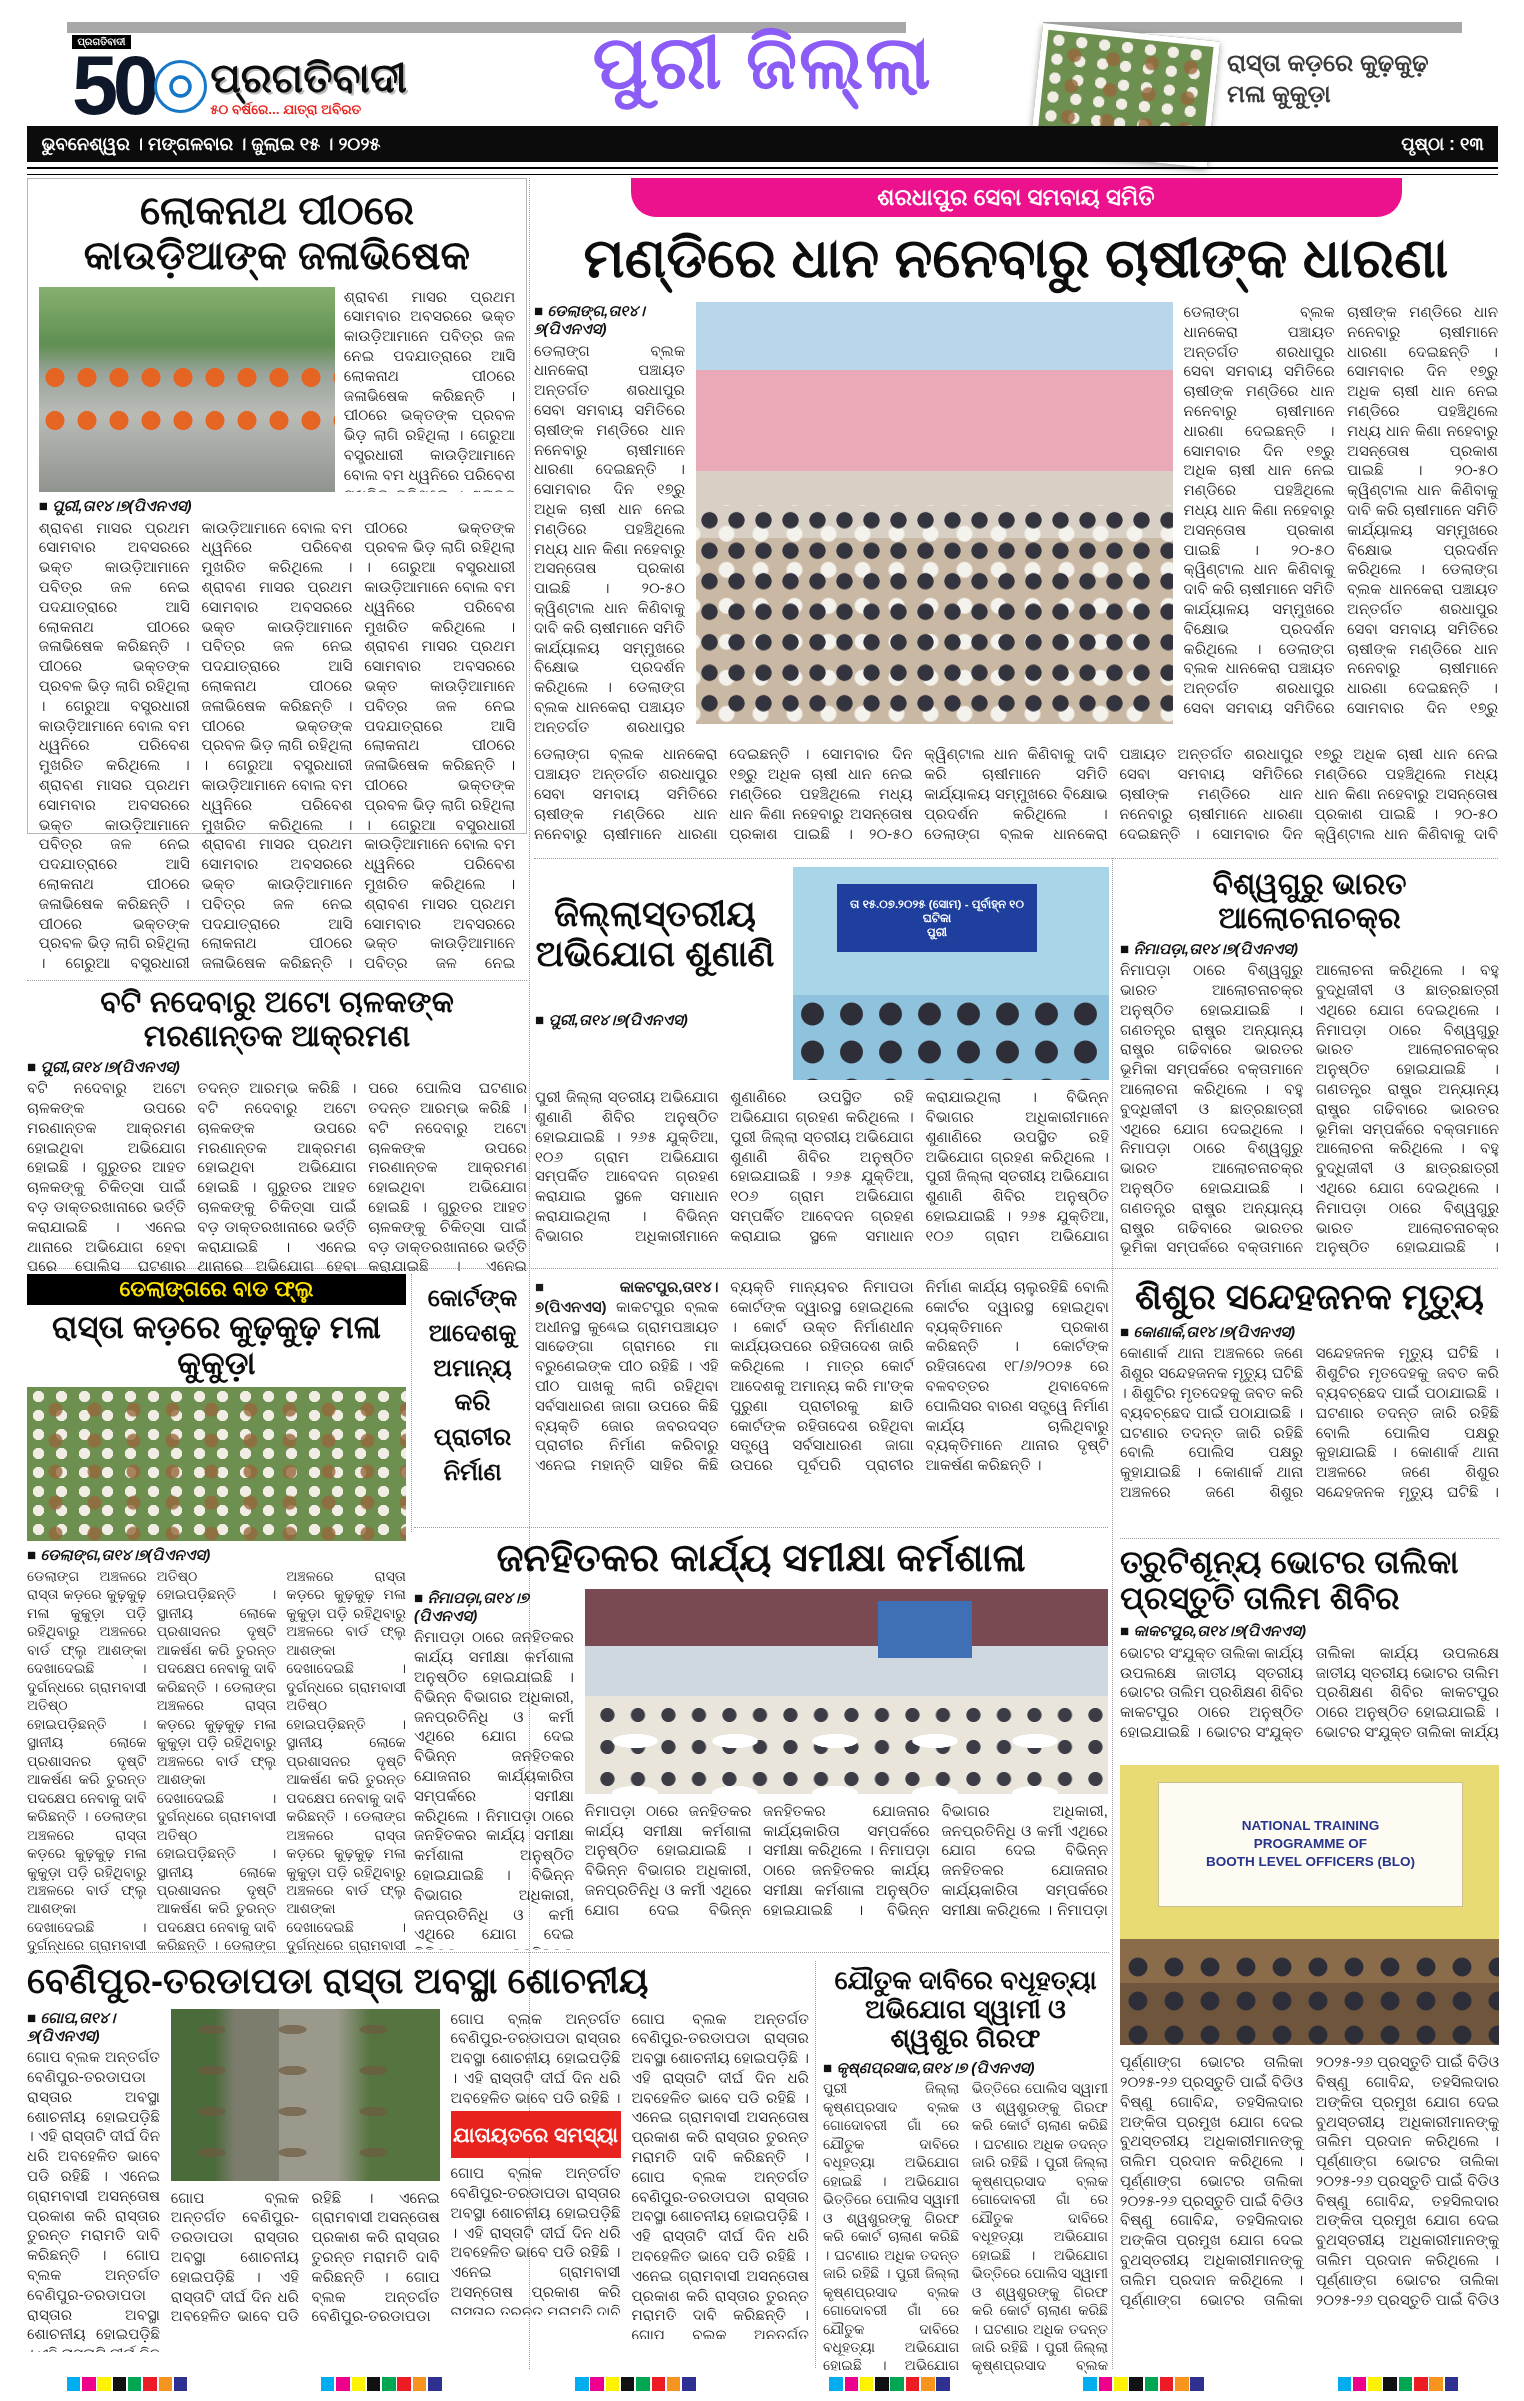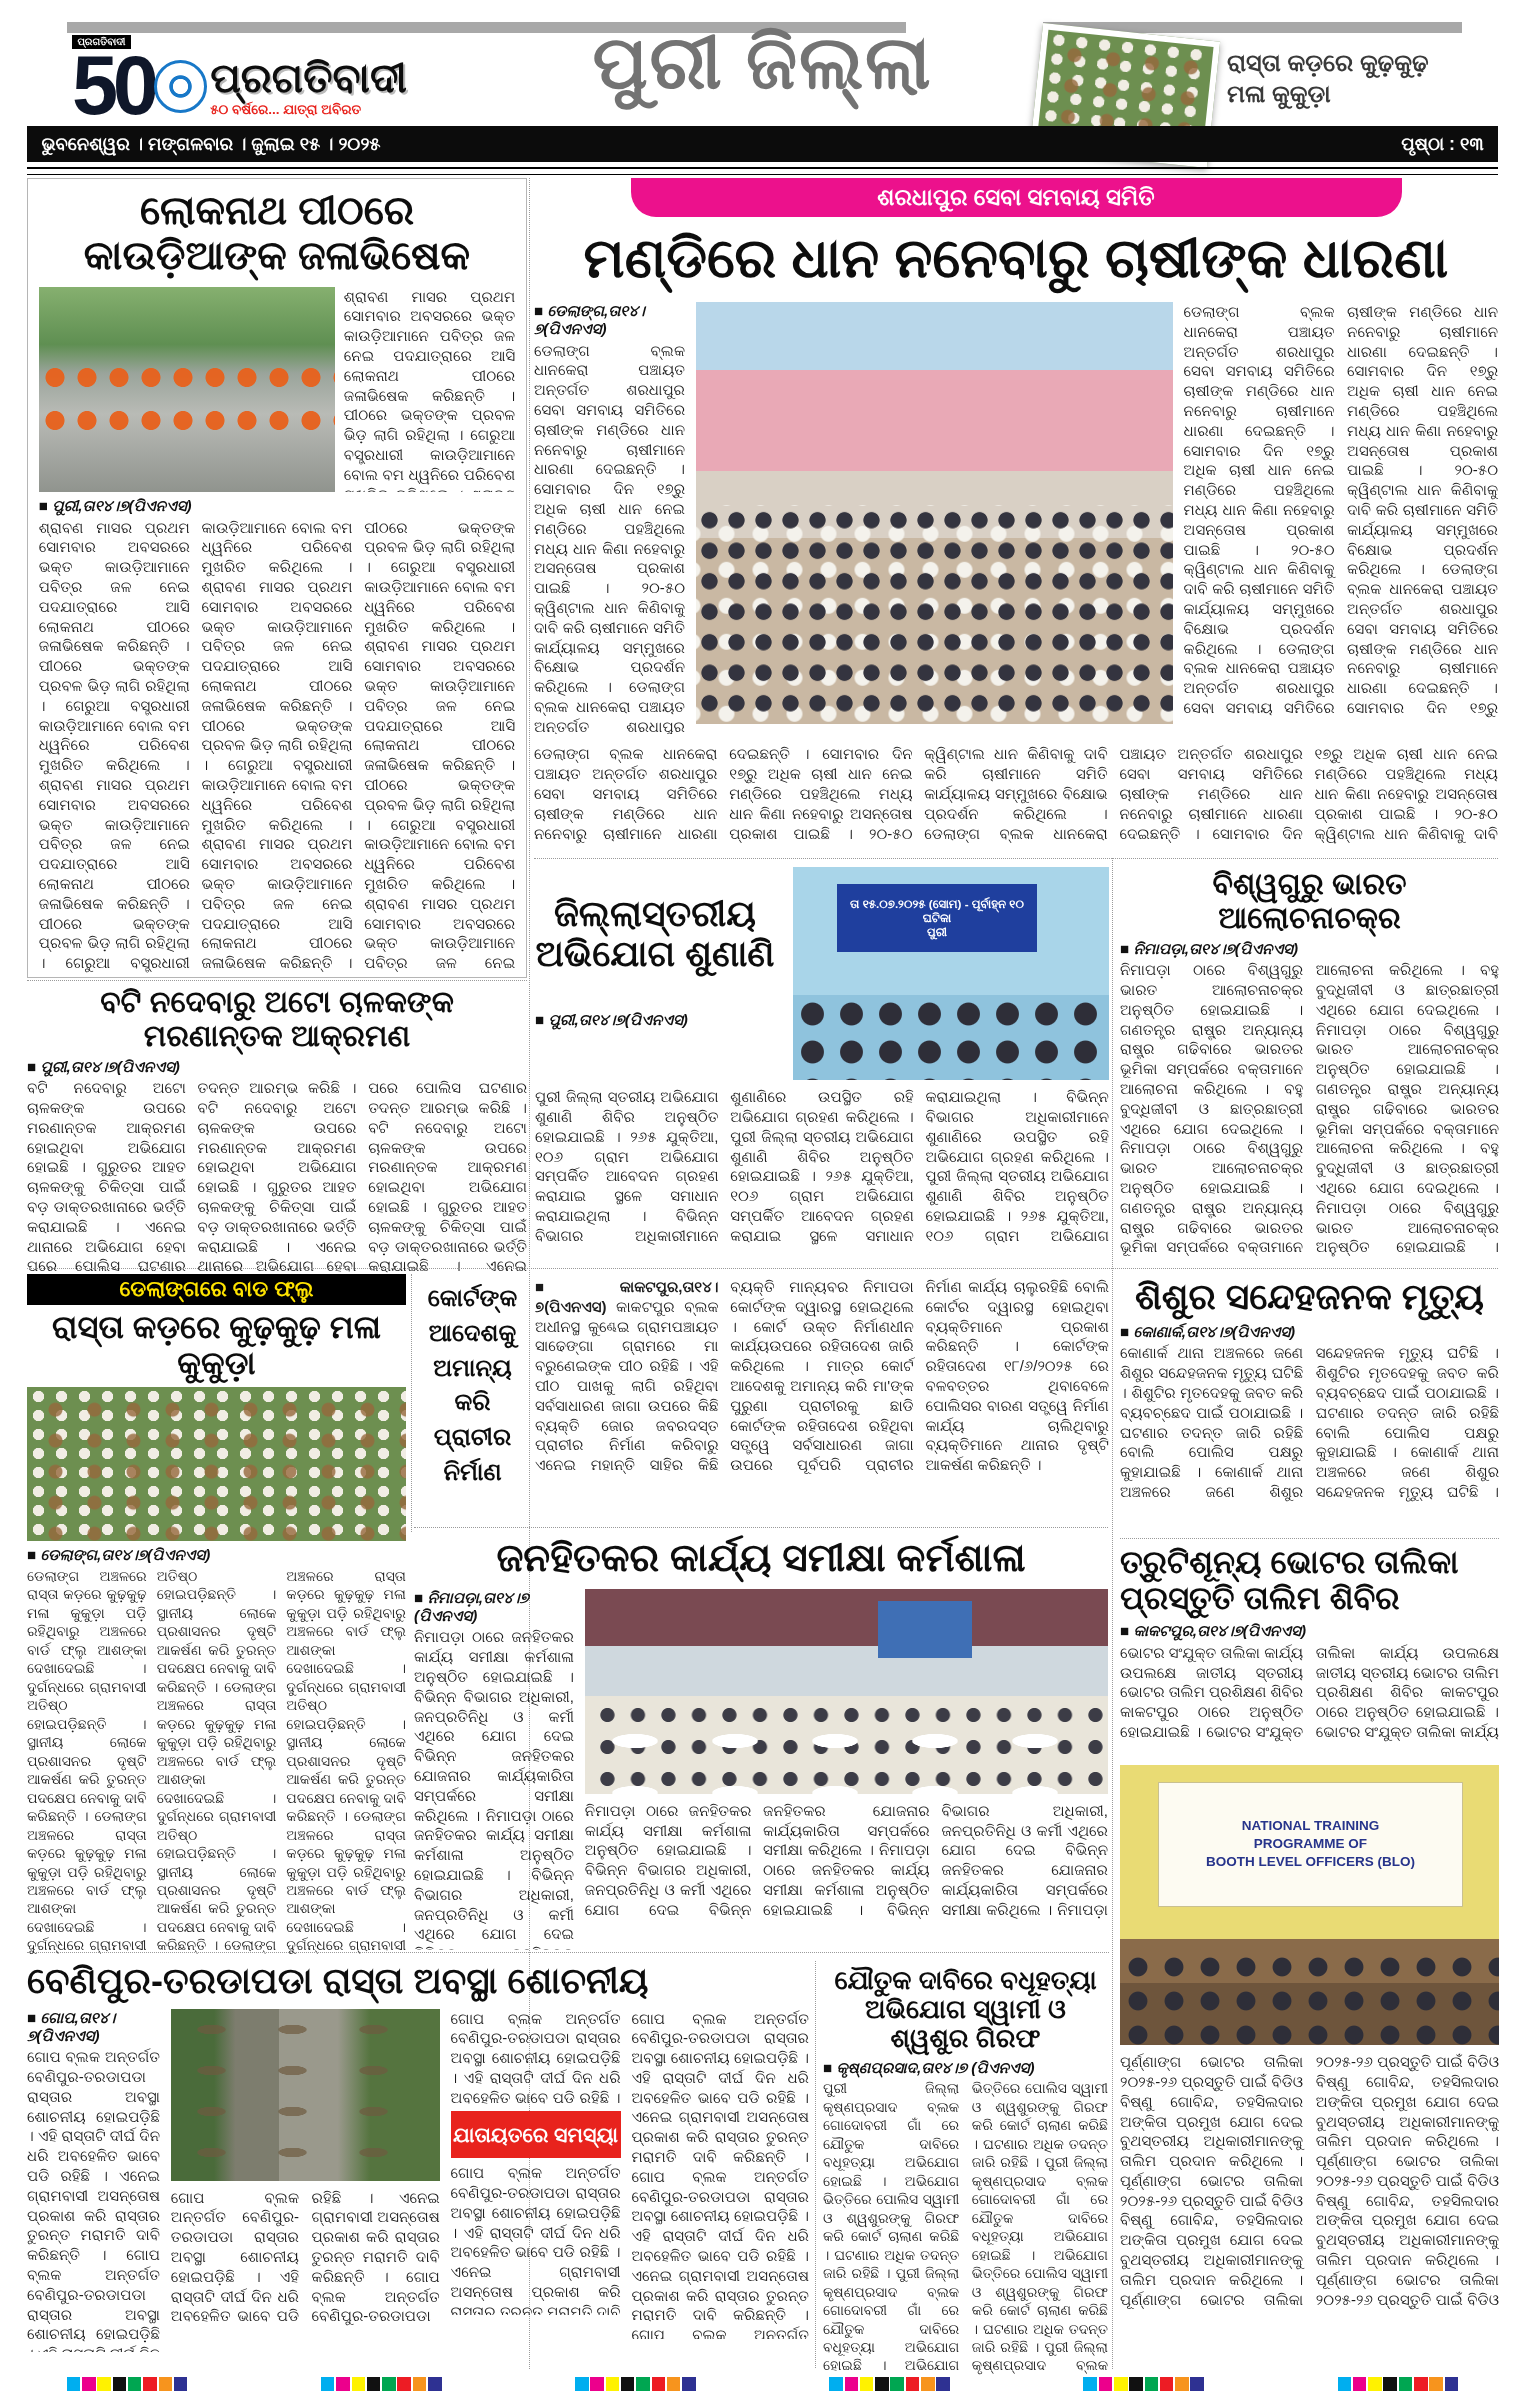--- a/index.html
+++ b/index.html
@@ -9,21 +9,21 @@
   .pre{white-space:pre-line;}
   .grayrule{background:#a8a8a8;height:11.7px;}
   
   .logo50{font-size:83px;font-weight:bold;color:#0f172a;line-height:.9;letter-spacing:-5.4px;}
   .logomini{background:#000;color:#fff;font-size:10px;font-weight:bold;padding:0.9px 5.4px;display:inline-block;}
   .brand{font-size:41px;font-weight:bold;color:#0d0d0d;text-shadow:1.8px 1.8px 0 #bbb;}
   .years{color:#1878c8;font-size:11.7px;font-weight:bold;letter-spacing:1.8px;}
   .tagline{color:#e8231d;font-size:13.5px;font-weight:bold;}
   .emblem{width:47px;height:47px;border-radius:50%;border:3.6px solid #1878c8;background:
      radial-gradient(circle at 50% 50%, #fff 0 7.2px, #1878c8 8px 10.8px, #fff 11.7px);display:inline-block;}
-  .section-title{font-size:74px;font-weight:bold;color:#737373;letter-spacing:1.8px;}
+  .section-title{font-size:74px;font-weight:bold;color:#8b5cf6;letter-spacing:1.8px;}
   .datebar{background:#0c0c0c;color:#fff;display:flex;justify-content:space-between;align-items:center;
            padding:0 14.4px;font-size:18px;font-weight:bold;}
   .dblrule{border-top:2.7px solid #000;border-bottom:0.9px solid #000;height:4.5px;}
   
   .hl{font-weight:bold;color:#0d0d0d;text-align:center;line-height:1.12;}
   .byline{font-size:15.2px;font-weight:bold;margin:5.4px 0 2.7px;font-style:italic;}
   .body{font-size:15px;line-height:1.32;text-align:justify;color:#1b1b1b;overflow:hidden;}
   .cols2{column-count:2;column-gap:12.6px;}
   .cols3{column-count:3;column-gap:11.7px;}
   .cols5{column-count:5;column-gap:11.7px;}
@@ -106,21 +106,21 @@
   <div class="abs ph ph-chicken tilt" style="left:1036px;top:32px;width:166px;height:115px;"></div>
   <div class="abs pre" style="left:1227px;top:47px;width:251px;font-size:24px;font-weight:bold;color:#3a3a3a;line-height:1.3;">ରାସ୍ତା କଡ଼ରେ କୁଢ଼କୁଢ଼
 ମଳା କୁକୁଡ଼ା</div>
 
   <div class="abs datebar" style="left:27px;top:126px;width:1471px;height:36px;box-sizing:border-box;">
     <span>ଭୁବନେଶ୍ୱର । ମଙ୍ଗଳବାର । ଜୁଲାଇ ୧୫ । ୨୦୨୫</span>
     <span>ପୃଷ୍ଠା : ୧୩</span>
   </div>
   <div class="abs dblrule" style="left:27px;top:167px;width:1471px;"></div>
 
-  <div class="abs boxed" style="left:27px;top:178px;width:500px;height:800px;">
+  <div class="abs boxed" style="left:27px;top:178px;width:500px;height:656px;">
     <div class="hl pre" style="font-size:40px;">ଲୋକନାଥ ପୀଠରେ
 କାଉଡ଼ିଆଙ୍କ ଜଳାଭିଷେକ</div>
     <div style="display:flex;gap:9px;margin-top:9px;">
       <div class="ph ph-kavadia" style="flex:0 0 296px;height:205px;"></div>
       <div class="body" style="flex:1;height:205px;">ଶ୍ରାବଣ ମାସର ପ୍ରଥମ ସୋମବାର ଅବସରରେ ଭକ୍ତ କାଉଡ଼ିଆମାନେ ପବିତ୍ର ଜଳ ନେଇ ପଦଯାତ୍ରାରେ ଆସି ଲୋକନାଥ ପୀଠରେ ଜଳାଭିଷେକ କରିଛନ୍ତି । ପୀଠରେ ଭକ୍ତଙ୍କ ପ୍ରବଳ ଭିଡ଼ ଲାଗି ରହିଥିଲା । ଗେରୁଆ ବସ୍ତ୍ରଧାରୀ କାଉଡ଼ିଆମାନେ ବୋଲ ବମ ଧ୍ୱନିରେ ପରିବେଶ ମୁଖରିତ କରିଥିଲେ । ଶ୍ରାବଣ ମାସର ପ୍ରଥମ ସୋମବାର ଅବସରରେ ଭକ୍ତ କାଉଡ଼ିଆମାନେ ପବିତ୍ର ଜଳ ନେଇ ପଦଯାତ୍ରାରେ ଆସି ଲୋକନାଥ ପୀଠରେ ଜଳାଭିଷେକ କରିଛନ୍ତି । ପୀଠରେ ଭକ୍ତଙ୍କ ପ୍ରବଳ ଭିଡ଼ ଲାଗି ରହିଥିଲା । ଗେରୁଆ ବସ୍ତ୍ରଧାରୀ କାଉଡ଼ିଆମାନେ ବୋଲ ବମ ଧ୍ୱନିରେ ପରିବେଶ ମୁଖରିତ କରିଥିଲେ ।</div>
     </div>
     <div class="byline">■ ପୁରୀ,ତା୧୪।୭(ପିଏନଏସ)</div>
     <div class="body cols3" style="height:456px;">ଶ୍ରାବଣ ମାସର ପ୍ରଥମ ସୋମବାର ଅବସରରେ ଭକ୍ତ କାଉଡ଼ିଆମାନେ ପବିତ୍ର ଜଳ ନେଇ ପଦଯାତ୍ରାରେ ଆସି ଲୋକନାଥ ପୀଠରେ ଜଳାଭିଷେକ କରିଛନ୍ତି । ପୀଠରେ ଭକ୍ତଙ୍କ ପ୍ରବଳ ଭିଡ଼ ଲାଗି ରହିଥିଲା । ଗେରୁଆ ବସ୍ତ୍ରଧାରୀ କାଉଡ଼ିଆମାନେ ବୋଲ ବମ ଧ୍ୱନିରେ ପରିବେଶ ମୁଖରିତ କରିଥିଲେ । ଶ୍ରାବଣ ମାସର ପ୍ରଥମ ସୋମବାର ଅବସରରେ ଭକ୍ତ କାଉଡ଼ିଆମାନେ ପବିତ୍ର ଜଳ ନେଇ ପଦଯାତ୍ରାରେ ଆସି ଲୋକନାଥ ପୀଠରେ ଜଳାଭିଷେକ କରିଛନ୍ତି । ପୀଠରେ ଭକ୍ତଙ୍କ ପ୍ରବଳ ଭିଡ଼ ଲାଗି ରହିଥିଲା । ଗେରୁଆ ବସ୍ତ୍ରଧାରୀ କାଉଡ଼ିଆମାନେ ବୋଲ ବମ ଧ୍ୱନିରେ ପରିବେଶ ମୁଖରିତ କରିଥିଲେ । ଶ୍ରାବଣ ମାସର ପ୍ରଥମ ସୋମବାର ଅବସରରେ ଭକ୍ତ କାଉଡ଼ିଆମାନେ ପବିତ୍ର ଜଳ ନେଇ ପଦଯାତ୍ରାରେ ଆସି ଲୋକନାଥ ପୀଠରେ ଜଳାଭିଷେକ କରିଛନ୍ତି । ପୀଠରେ ଭକ୍ତଙ୍କ ପ୍ରବଳ ଭିଡ଼ ଲାଗି ରହିଥିଲା । ଗେରୁଆ ବସ୍ତ୍ରଧାରୀ କାଉଡ଼ିଆମାନେ ବୋଲ ବମ ଧ୍ୱନିରେ ପରିବେଶ ମୁଖରିତ କରିଥିଲେ । ଶ୍ରାବଣ ମାସର ପ୍ରଥମ ସୋମବାର ଅବସରରେ ଭକ୍ତ କାଉଡ଼ିଆମାନେ ପବିତ୍ର ଜଳ ନେଇ ପଦଯାତ୍ରାରେ ଆସି ଲୋକନାଥ ପୀଠରେ ଜଳାଭିଷେକ କରିଛନ୍ତି । ପୀଠରେ ଭକ୍ତଙ୍କ ପ୍ରବଳ ଭିଡ଼ ଲାଗି ରହିଥିଲା । ଗେରୁଆ ବସ୍ତ୍ରଧାରୀ କାଉଡ଼ିଆମାନେ ବୋଲ ବମ ଧ୍ୱନିରେ ପରିବେଶ ମୁଖରିତ କରିଥିଲେ । ଶ୍ରାବଣ ମାସର ପ୍ରଥମ ସୋମବାର ଅବସରରେ ଭକ୍ତ କାଉଡ଼ିଆମାନେ ପବିତ୍ର ଜଳ ନେଇ ପଦଯାତ୍ରାରେ ଆସି ଲୋକନାଥ ପୀଠରେ ଜଳାଭିଷେକ କରିଛନ୍ତି । ପୀଠରେ ଭକ୍ତଙ୍କ ପ୍ରବଳ ଭିଡ଼ ଲାଗି ରହିଥିଲା । ଗେରୁଆ ବସ୍ତ୍ରଧାରୀ କାଉଡ଼ିଆମାନେ ବୋଲ ବମ ଧ୍ୱନିରେ ପରିବେଶ ମୁଖରିତ କରିଥିଲେ । ଶ୍ରାବଣ ମାସର ପ୍ରଥମ ସୋମବାର ଅବସରରେ ଭକ୍ତ କାଉଡ଼ିଆମାନେ ପବିତ୍ର ଜଳ ନେଇ ପଦଯାତ୍ରାରେ ଆସି ଲୋକନାଥ ପୀଠରେ ଜଳାଭିଷେକ କରିଛନ୍ତି । ପୀଠରେ ଭକ୍ତଙ୍କ ପ୍ରବଳ ଭିଡ଼ ଲାଗି ରହିଥିଲା । ଗେରୁଆ ବସ୍ତ୍ରଧାରୀ କାଉଡ଼ିଆମାନେ ବୋଲ ବମ ଧ୍ୱନିରେ ପରିବେଶ ମୁଖରିତ କରିଥିଲେ । ଶ୍ରାବଣ ମାସର ପ୍ରଥମ ସୋମବାର ଅବସରରେ ଭକ୍ତ କାଉଡ଼ିଆମାନେ ପବିତ୍ର ଜଳ ନେଇ ପଦଯାତ୍ରାରେ ଆସି ଲୋକନାଥ ପୀଠରେ ଜଳାଭିଷେକ କରିଛନ୍ତି । ପୀଠରେ ଭକ୍ତଙ୍କ ପ୍ରବଳ ଭିଡ଼ ଲାଗି ରହିଥିଲା । ଗେରୁଆ ବସ୍ତ୍ରଧାରୀ କାଉଡ଼ିଆମାନେ ବୋଲ ବମ ଧ୍ୱନିରେ ପରିବେଶ ମୁଖରିତ କରିଥିଲେ । ଶ୍ରାବଣ ମାସର ପ୍ରଥମ ସୋମବାର ଅବସରରେ ଭକ୍ତ କାଉଡ଼ିଆମାନେ ପବିତ୍ର ଜଳ ନେଇ ପଦଯାତ୍ରାରେ ଆସି ଲୋକନାଥ ପୀଠରେ ଜଳାଭିଷେକ କରିଛନ୍ତି । ପୀଠରେ ଭକ୍ତଙ୍କ ପ୍ରବଳ ଭିଡ଼ ଲାଗି ରହିଥିଲା । ଗେରୁଆ ବସ୍ତ୍ରଧାରୀ କାଉଡ଼ିଆମାନେ ବୋଲ ବମ ଧ୍ୱନିରେ ପରିବେଶ ମୁଖରିତ କରିଥିଲେ । ଶ୍ରାବଣ ମାସର ପ୍ରଥମ ସୋମବାର ଅବସରରେ ଭକ୍ତ କାଉଡ଼ିଆମାନେ ପବିତ୍ର ଜଳ ନେଇ ପଦଯାତ୍ରାରେ ଆସି ଲୋକନାଥ ପୀଠରେ ଜଳାଭିଷେକ କରିଛନ୍ତି । ପୀଠରେ ଭକ୍ତଙ୍କ ପ୍ରବଳ ଭିଡ଼ ଲାଗି ରହିଥିଲା । ଗେରୁଆ ବସ୍ତ୍ରଧାରୀ କାଉଡ଼ିଆମାନେ ବୋଲ ବମ ଧ୍ୱନିରେ ପରିବେଶ ମୁଖରିତ କରିଥିଲେ ।</div>
   </div>
 

